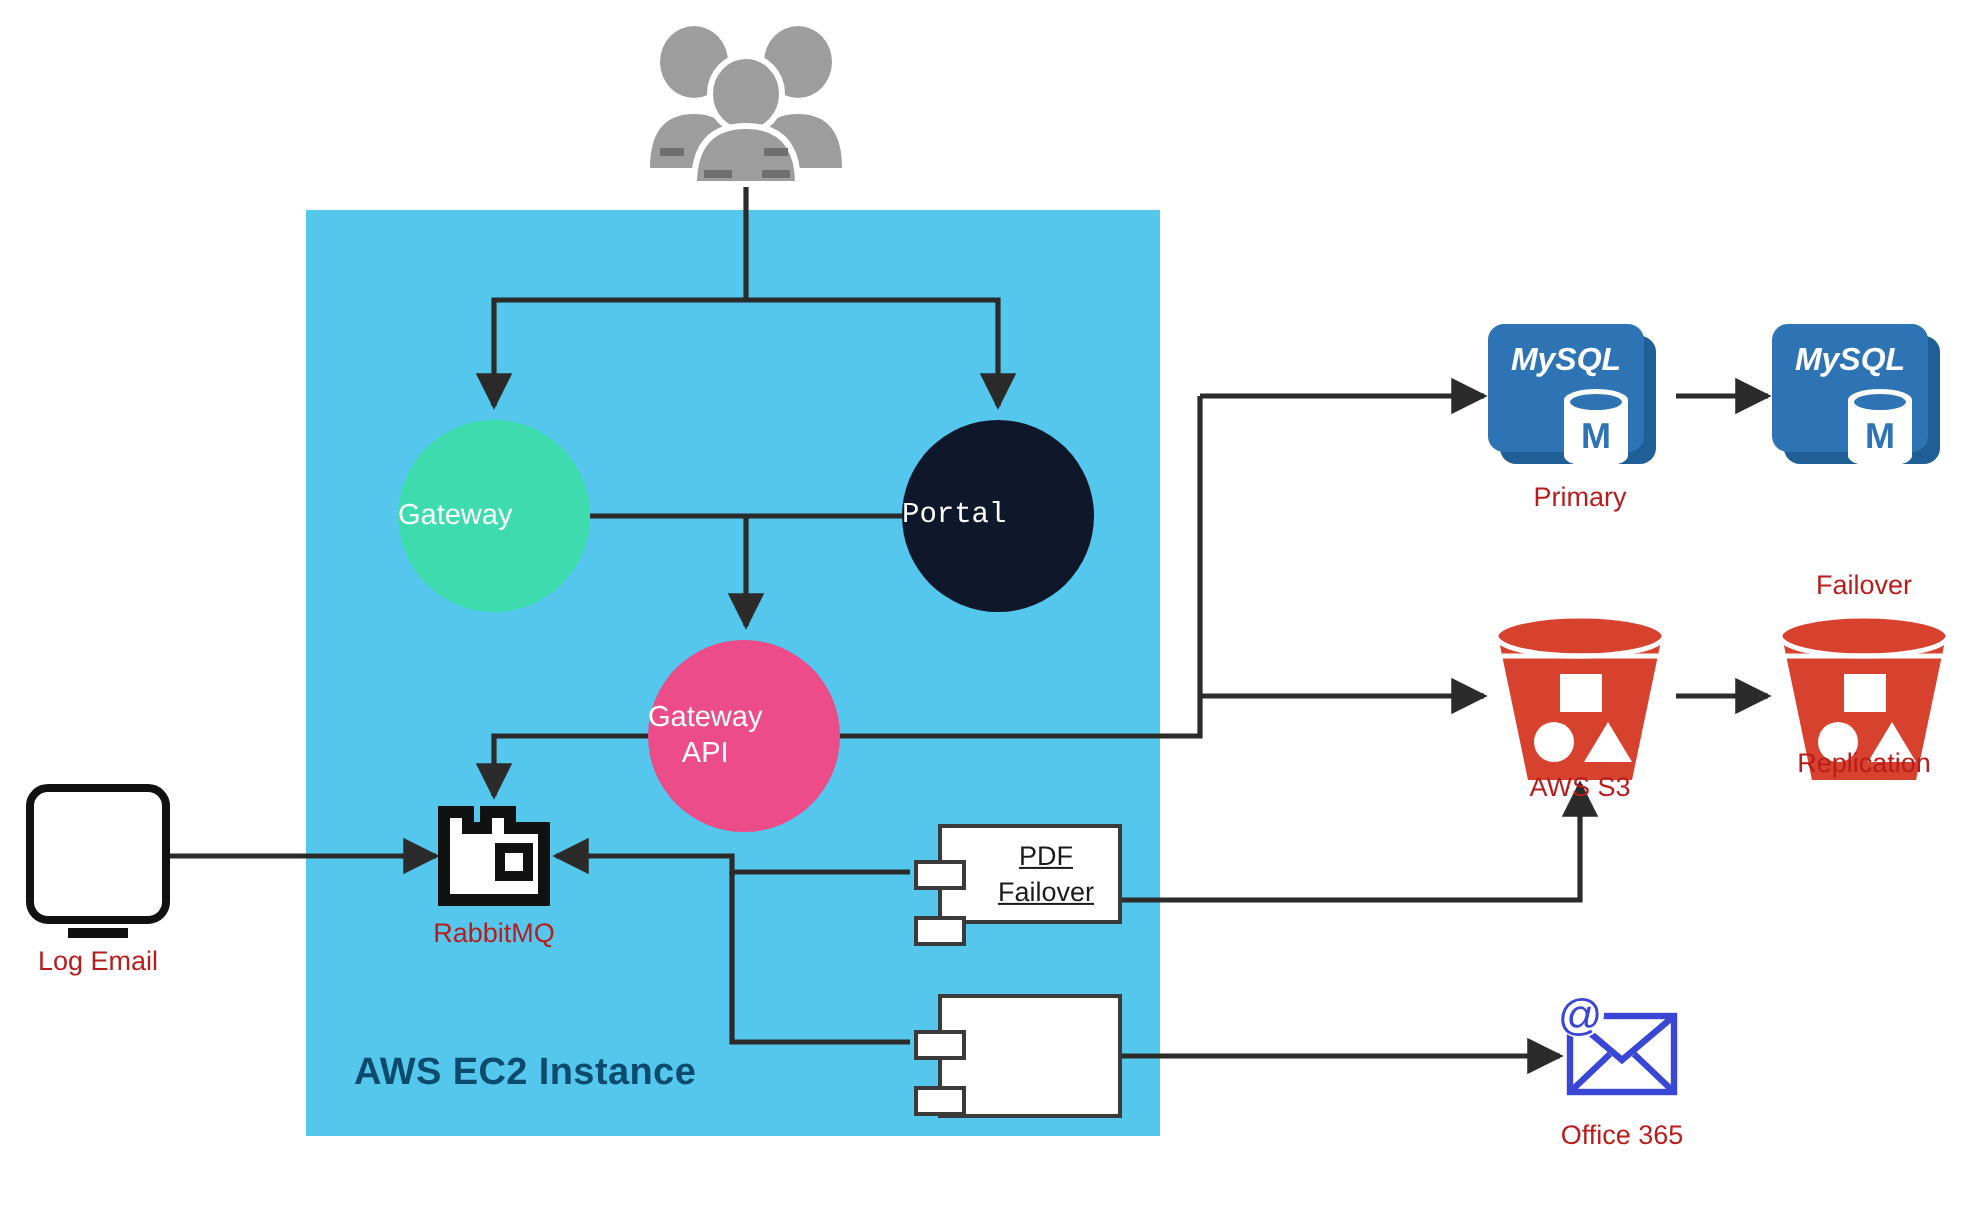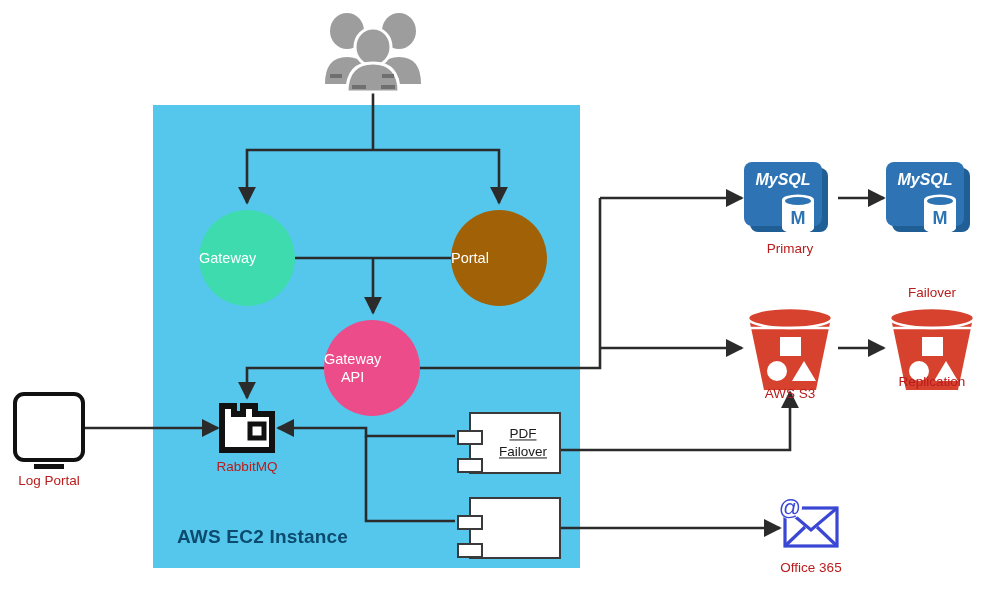--- a/index.html
+++ b/index.html
@@ -49,21 +49,22 @@
     color: #ffffff;
     font-size: 14.5px;
     line-height: 1.25;
   }
   .circle-gateway {
     left: 199px; top: 210px; width: 96px; height: 96px;
     background: #3DDBAE;
   }
   .circle-portal {
     left: 451px; top: 210px; width: 96px; height: 96px;
-    background: #a16207;
+    background: #0f172a;
+    font-family: Liberation Mono, monospace;
   }
   .circle-gwapi {
     left: 324px; top: 320px; width: 96px; height: 96px;
     background: #EC4C89;
   }
   
   .component {
     position: absolute;
     background: #ffffff;
     border: 2.5px solid #3a3a3a;
@@ -83,21 +84,21 @@
   .port {
     position: absolute;
     width: 26px; height: 15px;
     background: #ffffff;
     border: 2.5px solid #3a3a3a;
     box-sizing: border-box;
     left: -14px;
   }
   .port.p1 { top: 16px; }
   .port.p2 { top: 44px; }
-  .comp-pdf  { left: 469px; top: 412px; width: 92px; height: 62px; }
+  .comp-pdf  { left: 469px; top: 412px; width: 92px; height: 50px; }
   .comp-mail { left: 469px; top: 497px; width: 92px; height: 62px; }
 
   
   .cap {
     position: absolute;
     font-size: 13.5px;
     color: #b91c1c;
     text-align: center;
     white-space: nowrap;
   }
@@ -249,21 +250,21 @@
     <span>PDF</span><br>
     <span>Failover</span>
   </div>
 </div>
 
 <div class="component comp-mail">
   <div class="port p1"></div>
   <div class="port p2"></div>
 </div>
 
-<div class="cap" style="left:0px; top:473px; width:98px;">Log Portal</div>
+<div class="cap" style="left:0px; top:473px; width:98px;">Log Email</div>
 
 <div class="cap" style="left:197px; top:459px; width:100px;">RabbitMQ</div>
 
 <div class="cap" style="left:738px; top:241px; width:104px;">Primary</div>
 
 <div class="cap" style="left:880px; top:241px; width:104px;margin-top:44px;">Failover</div>
 
 <div class="cap" style="left:738px; top:386px; width:104px;">AWS S3</div>
 
 <div class="cap" style="left:880px; top:374px; width:104px;">Replication</div>

